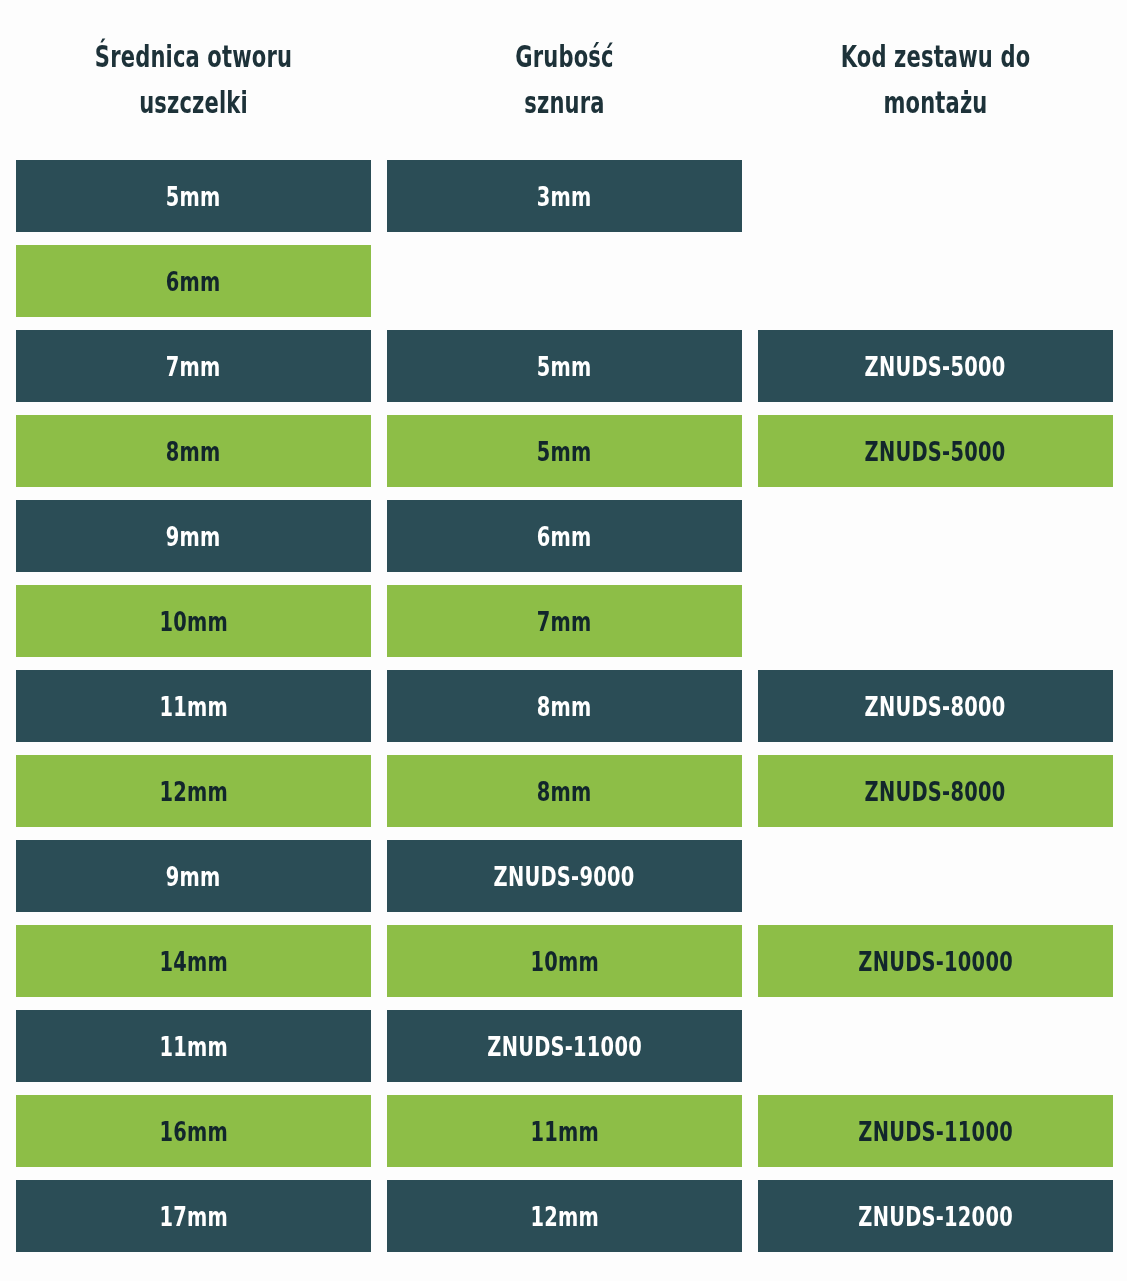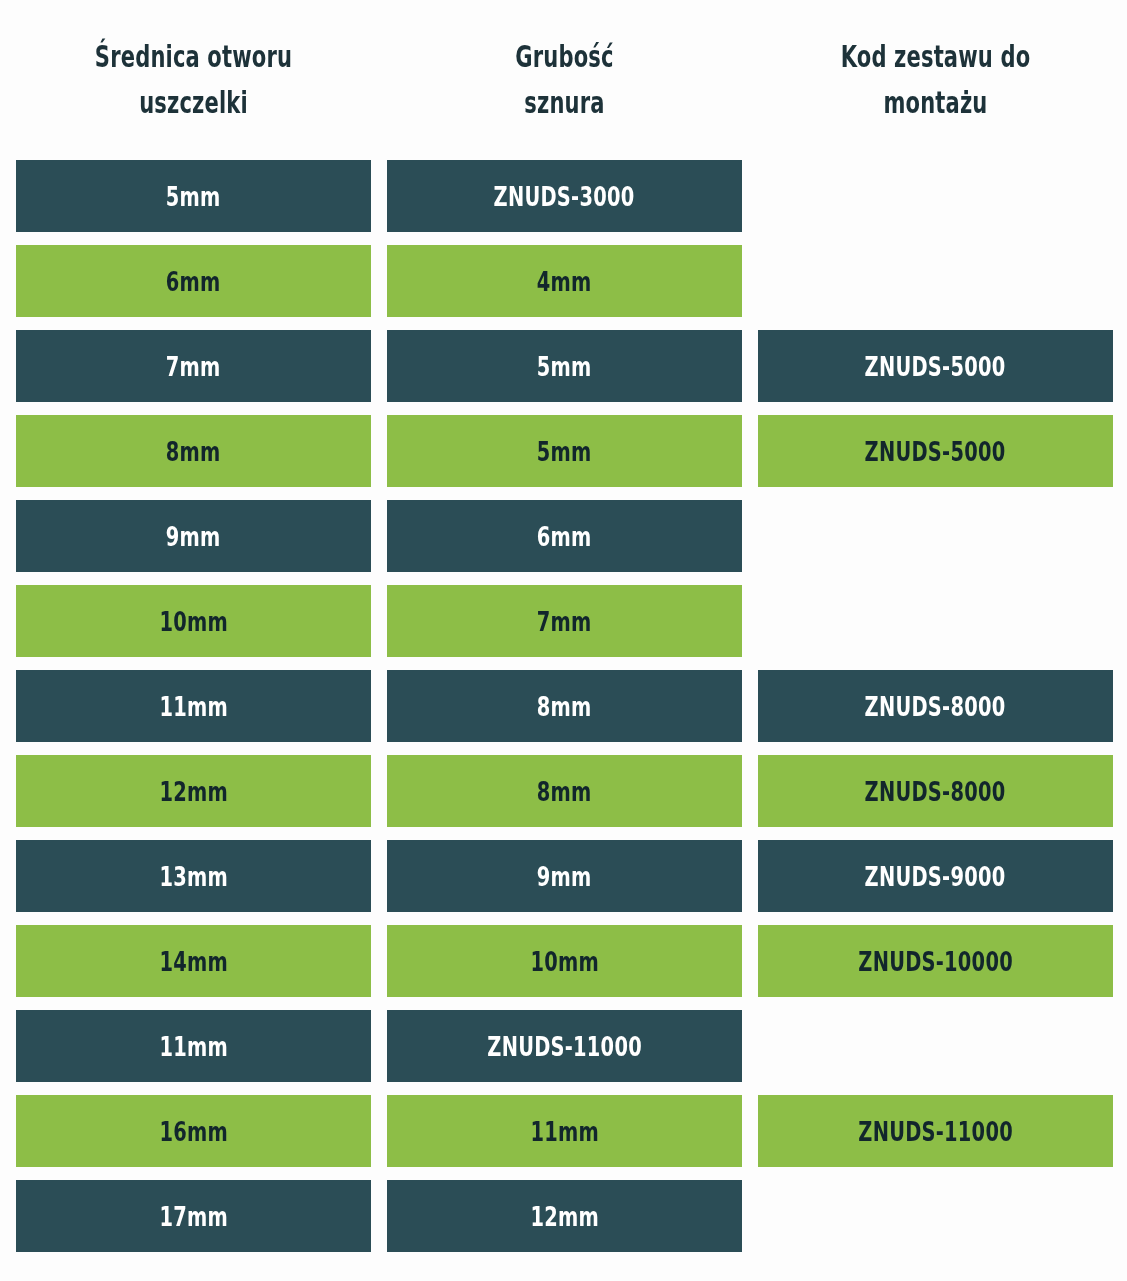--- a/index.html
+++ b/index.html
@@ -116,30 +116,27 @@
     </div>
 
   </div>
 
   <div class="table-body" id="table-body">
       <div class="table-row row-dark">
         <div class="cell">
           <span>5mm</span>
         </div>
         <div class="cell">
-          <span>ZNUDS-3000</span>
+          <span>3mm</span>
         </div>
       </div>
       <div class="table-row row-light">
         <div class="cell">
           <span>6mm</span>
         </div>
-        <div class="cell">
-          <span>4mm</span>
-        </div>
       </div>
       <div class="table-row row-dark">
         <div class="cell">
           <span>7mm</span>
         </div>
         <div class="cell">
           <span>5mm</span>
         </div>
         <div class="cell">
           <span>ZNUDS-5000</span>
@@ -189,23 +186,20 @@
         </div>
         <div class="cell">
           <span>8mm</span>
         </div>
         <div class="cell">
           <span>ZNUDS-8000</span>
         </div>
       </div>
       <div class="table-row row-dark">
         <div class="cell">
-          <span>13mm</span>
-        </div>
-        <div class="cell">
           <span>9mm</span>
         </div>
         <div class="cell">
           <span>ZNUDS-9000</span>
         </div>
       </div>
       <div class="table-row row-light">
         <div class="cell">
           <span>14mm</span>
         </div>
@@ -235,16 +229,19 @@
           <span>ZNUDS-11000</span>
         </div>
       </div>
       <div class="table-row row-dark">
         <div class="cell">
           <span>17mm</span>
         </div>
         <div class="cell">
           <span>12mm</span>
         </div>
+        <div class="cell">
+          <span>ZNUDS-12000</span>
+        </div>
       </div>
     </div>
 
 </div>
 
 </body></html>

